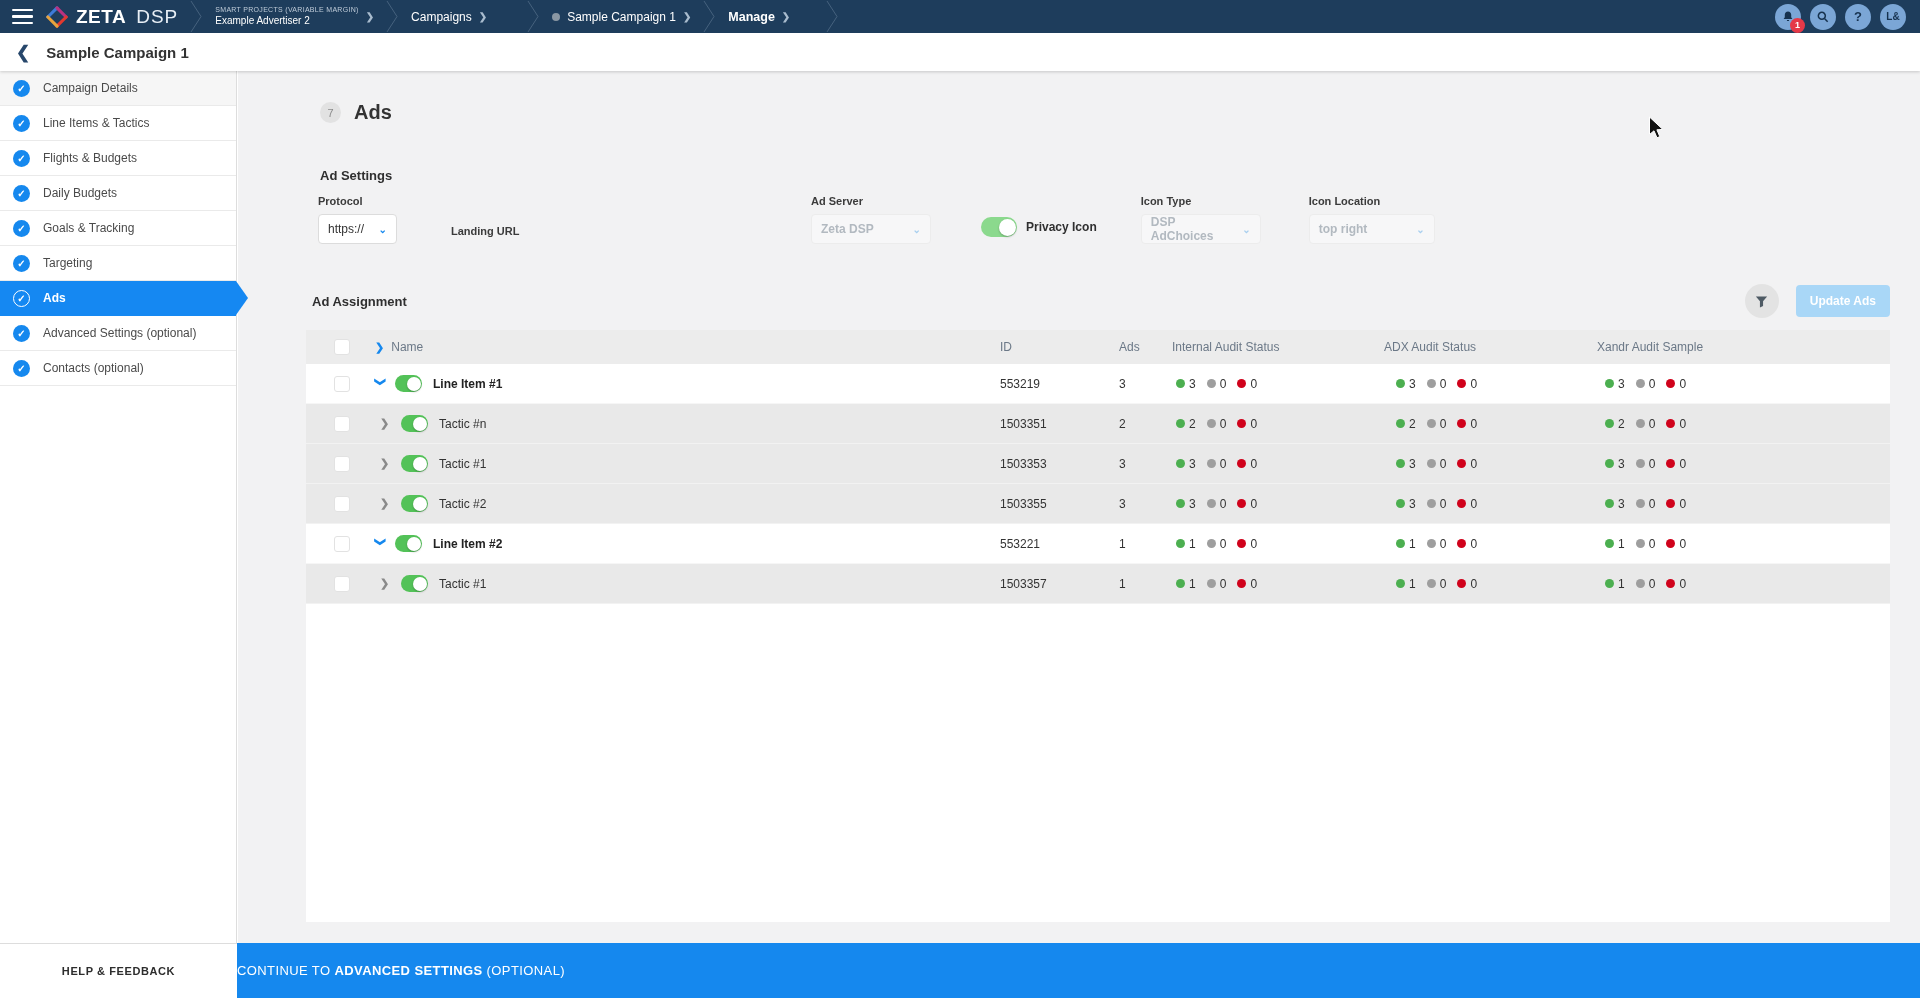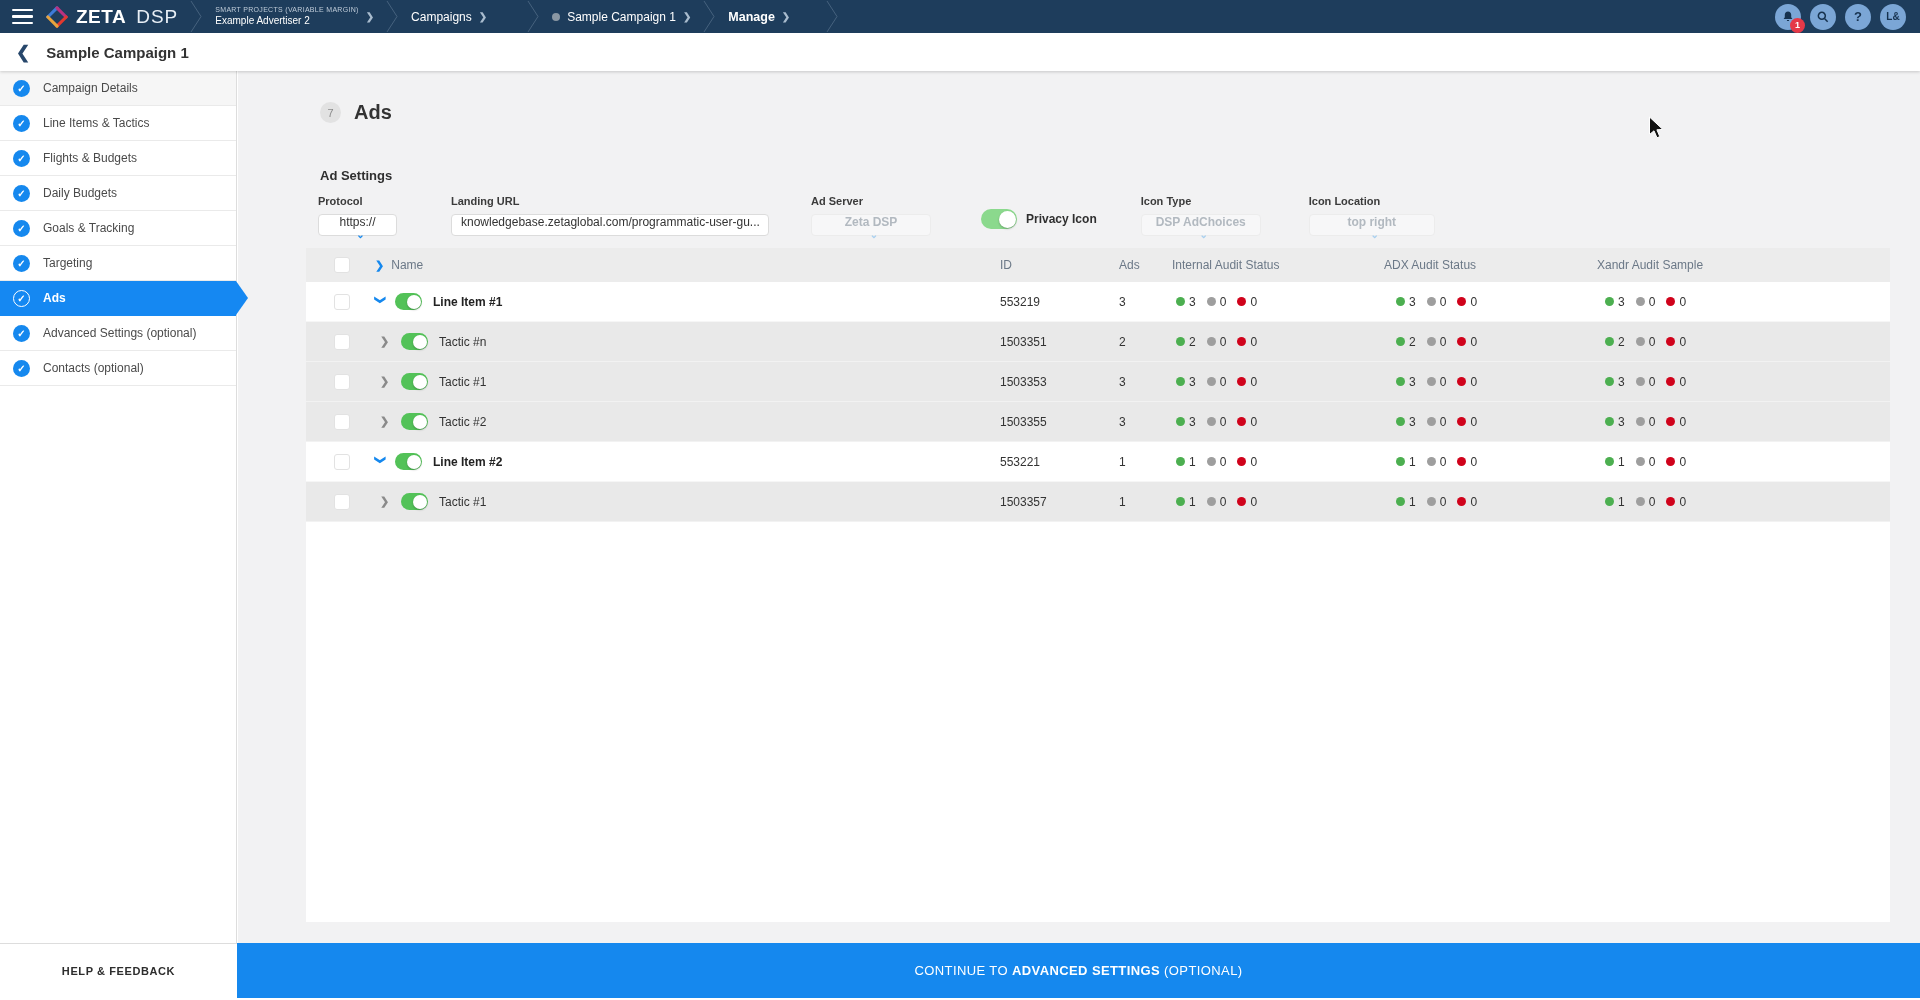--- a/index.html
+++ b/index.html
@@ -52,21 +52,21 @@
   
   .main { position:absolute; top:71px; left:238px; right:0; bottom:57px; background:#F2F2F3; display:flex; flex-direction:column; overflow:hidden; }
   .page-heading { margin:30px 30px 0 82px; display:flex; align-items:center; gap:13px; }
   .step-badge { width:21px; height:21px; border-radius:50%; background:#E2E2E2; color:#8B8B8B; font-size:11px; display:flex; align-items:center; justify-content:center; }
   .page-title { font-size:20px; font-weight:bold; color:#333; }
   .section-title { font-size:13px; font-weight:bold; color:#2F2F2F; }
   .adsettings-title { margin:44px 0 0 82px; }
   .form-row { margin:12px 30px 0 68px; display:flex; align-items:flex-end;gap:28px; }
   .fgroup { display:flex; flex-direction:column; }
   .flabel { font-size:11px; font-weight:bold; color:#3B3B3B; margin-bottom:7px; }
-  .control { height:22px; border:1px solid #DCDCDC; border-radius:4px; background:#fff; font-size:12px; color:#333; display:flex; align-items:center; padding:0 9px;flex-direction:column; }
+  .control { height:30px; border:1px solid #DCDCDC; border-radius:4px; background:#fff; font-size:12px; color:#333; display:flex; align-items:center; padding:0 9px; }
   .control input { border:none; outline:none; width:100%; font-family:inherit; font-size:12px; color:#333; background:transparent; }
   .select { justify-content:space-between; cursor:pointer; }
   .sel-chev { color:#1588EE; font-size:10px; font-weight:bold; margin-left:6px; }
   .control.disabled { background:#F7F7F8; border-color:#ECECEC; color:#B2B9C0; font-weight:bold; cursor:default; }
   .control.disabled .sel-chev { color:#A8CFEF; }
   .toggle-group { display:flex; align-items:center; gap:9px; margin-bottom:7px; }
   .toggle { position:relative; width:36px; height:20px; border-radius:10px; background:#8BD98D; cursor:pointer; flex:0 0 auto; }
   .toggle::after { content:""; position:absolute; top:1.5px; right:1.5px; width:17px; height:17px; border-radius:50%; background:#fff; box-shadow:0 1px 2px rgba(0,0,0,.25); }
   .toggle-label { font-size:12px; font-weight:bold; color:#2F2F2F; white-space:nowrap; }
 
@@ -103,21 +103,21 @@
   .dot.rejected { background:#D0021B; }
   .name-head { display:flex; align-items:center; gap:7px; padding-left:9px; }
   .name-head .hchev { color:#1588EE; font-size:11px; font-weight:bold; }
   .table-filler { flex:1; background:#fff; }
 
   
   .footer { position:absolute; bottom:0; left:0; right:0; height:57px; background:#fff; display:flex; align-items:flex-start; }
   .footer-inner { display:flex; width:100%; height:68px; }
   .help-box { width:237px; height:55px; background:#fff; border-top:1px solid #DDD; display:flex; align-items:center; justify-content:center; cursor:pointer; }
   .help-label { font-size:11px; font-weight:bold; color:#2D2D2D; letter-spacing:.6px; }
-  .continue-bar { flex:1; height:55px; background:#1588EE; color:#fff; display:flex; align-items:center; justify-content:center; cursor:pointer; font-size:13px; letter-spacing:.4px; }
+  .continue-bar { flex:1; height:55px; background:#1588EE; color:#fff; display:flex; align-items:center; cursor:pointer; font-size:13px; letter-spacing:.4px; }
   .continue-bar b { margin:0 4px; }
 
   .mouse-cursor { position:absolute; left:1648px; top:116px; z-index:50; pointer-events:none; }
 </style>
 </head>
 <body>
 
 <div class="page">
 
   <div class="topnav">
@@ -249,23 +249,20 @@
     <div class="form-row">
       <div class="fgroup" style="margin-left:12px; width:79px;">
         <span class="flabel">Protocol</span>
         <div class="control select">
           <span>https://</span>
           <span class="sel-chev">⌄</span>
         </div>
       </div>
       <div class="fgroup" style="margin-left:26px; width:318px;">
         <span class="flabel">Landing URL</span>
-        <div class="control">
-          <input value="knowledgebase.zetaglobal.com/programmatic-user-gu..." style="">
-        </div>
       </div>
       <div class="fgroup" style="margin-left:14px; width:120px;">
         <span class="flabel">Ad Server</span>
         <div class="control select disabled">
           <span>Zeta DSP</span>
           <span class="sel-chev">⌄</span>
         </div>
       </div>
       <div class="toggle-group" style="margin-left:22px;">
         <span class="toggle"></span>
@@ -280,20 +277,31 @@
       </div>
       <div class="fgroup" style="margin-left:20px; width:126px;">
         <span class="flabel">Icon Location</span>
         <div class="control select disabled">
           <span>top right</span>
           <span class="sel-chev">⌄</span>
         </div>
       </div>
     </div>
 
+    <div class="assign-row">
+      <span class="section-title assign-title">Ad Assignment</span>
+      <div class="assign-actions">
+        <div class="filter-btn">
+          <svg width="15" height="15" viewBox="0 0 24 24">
+            <path d="M3 4 H21 L14.5 11.5 V19 L9.5 21.5 V11.5 Z" fill="#4E5A64"></path>
+          </svg>
+        </div>
+        <button class="btn btn-update">Update Ads</button>
+      </div>
+    </div>
 
     <div class="table-card">
       <div class="trow thead">
         <span class="cell-check">
             <span class="checkbox"></span>
           </span>
         <span class="name-head">
           <span class="hchev">❯</span>
           <span>Name</span>
         </span>

